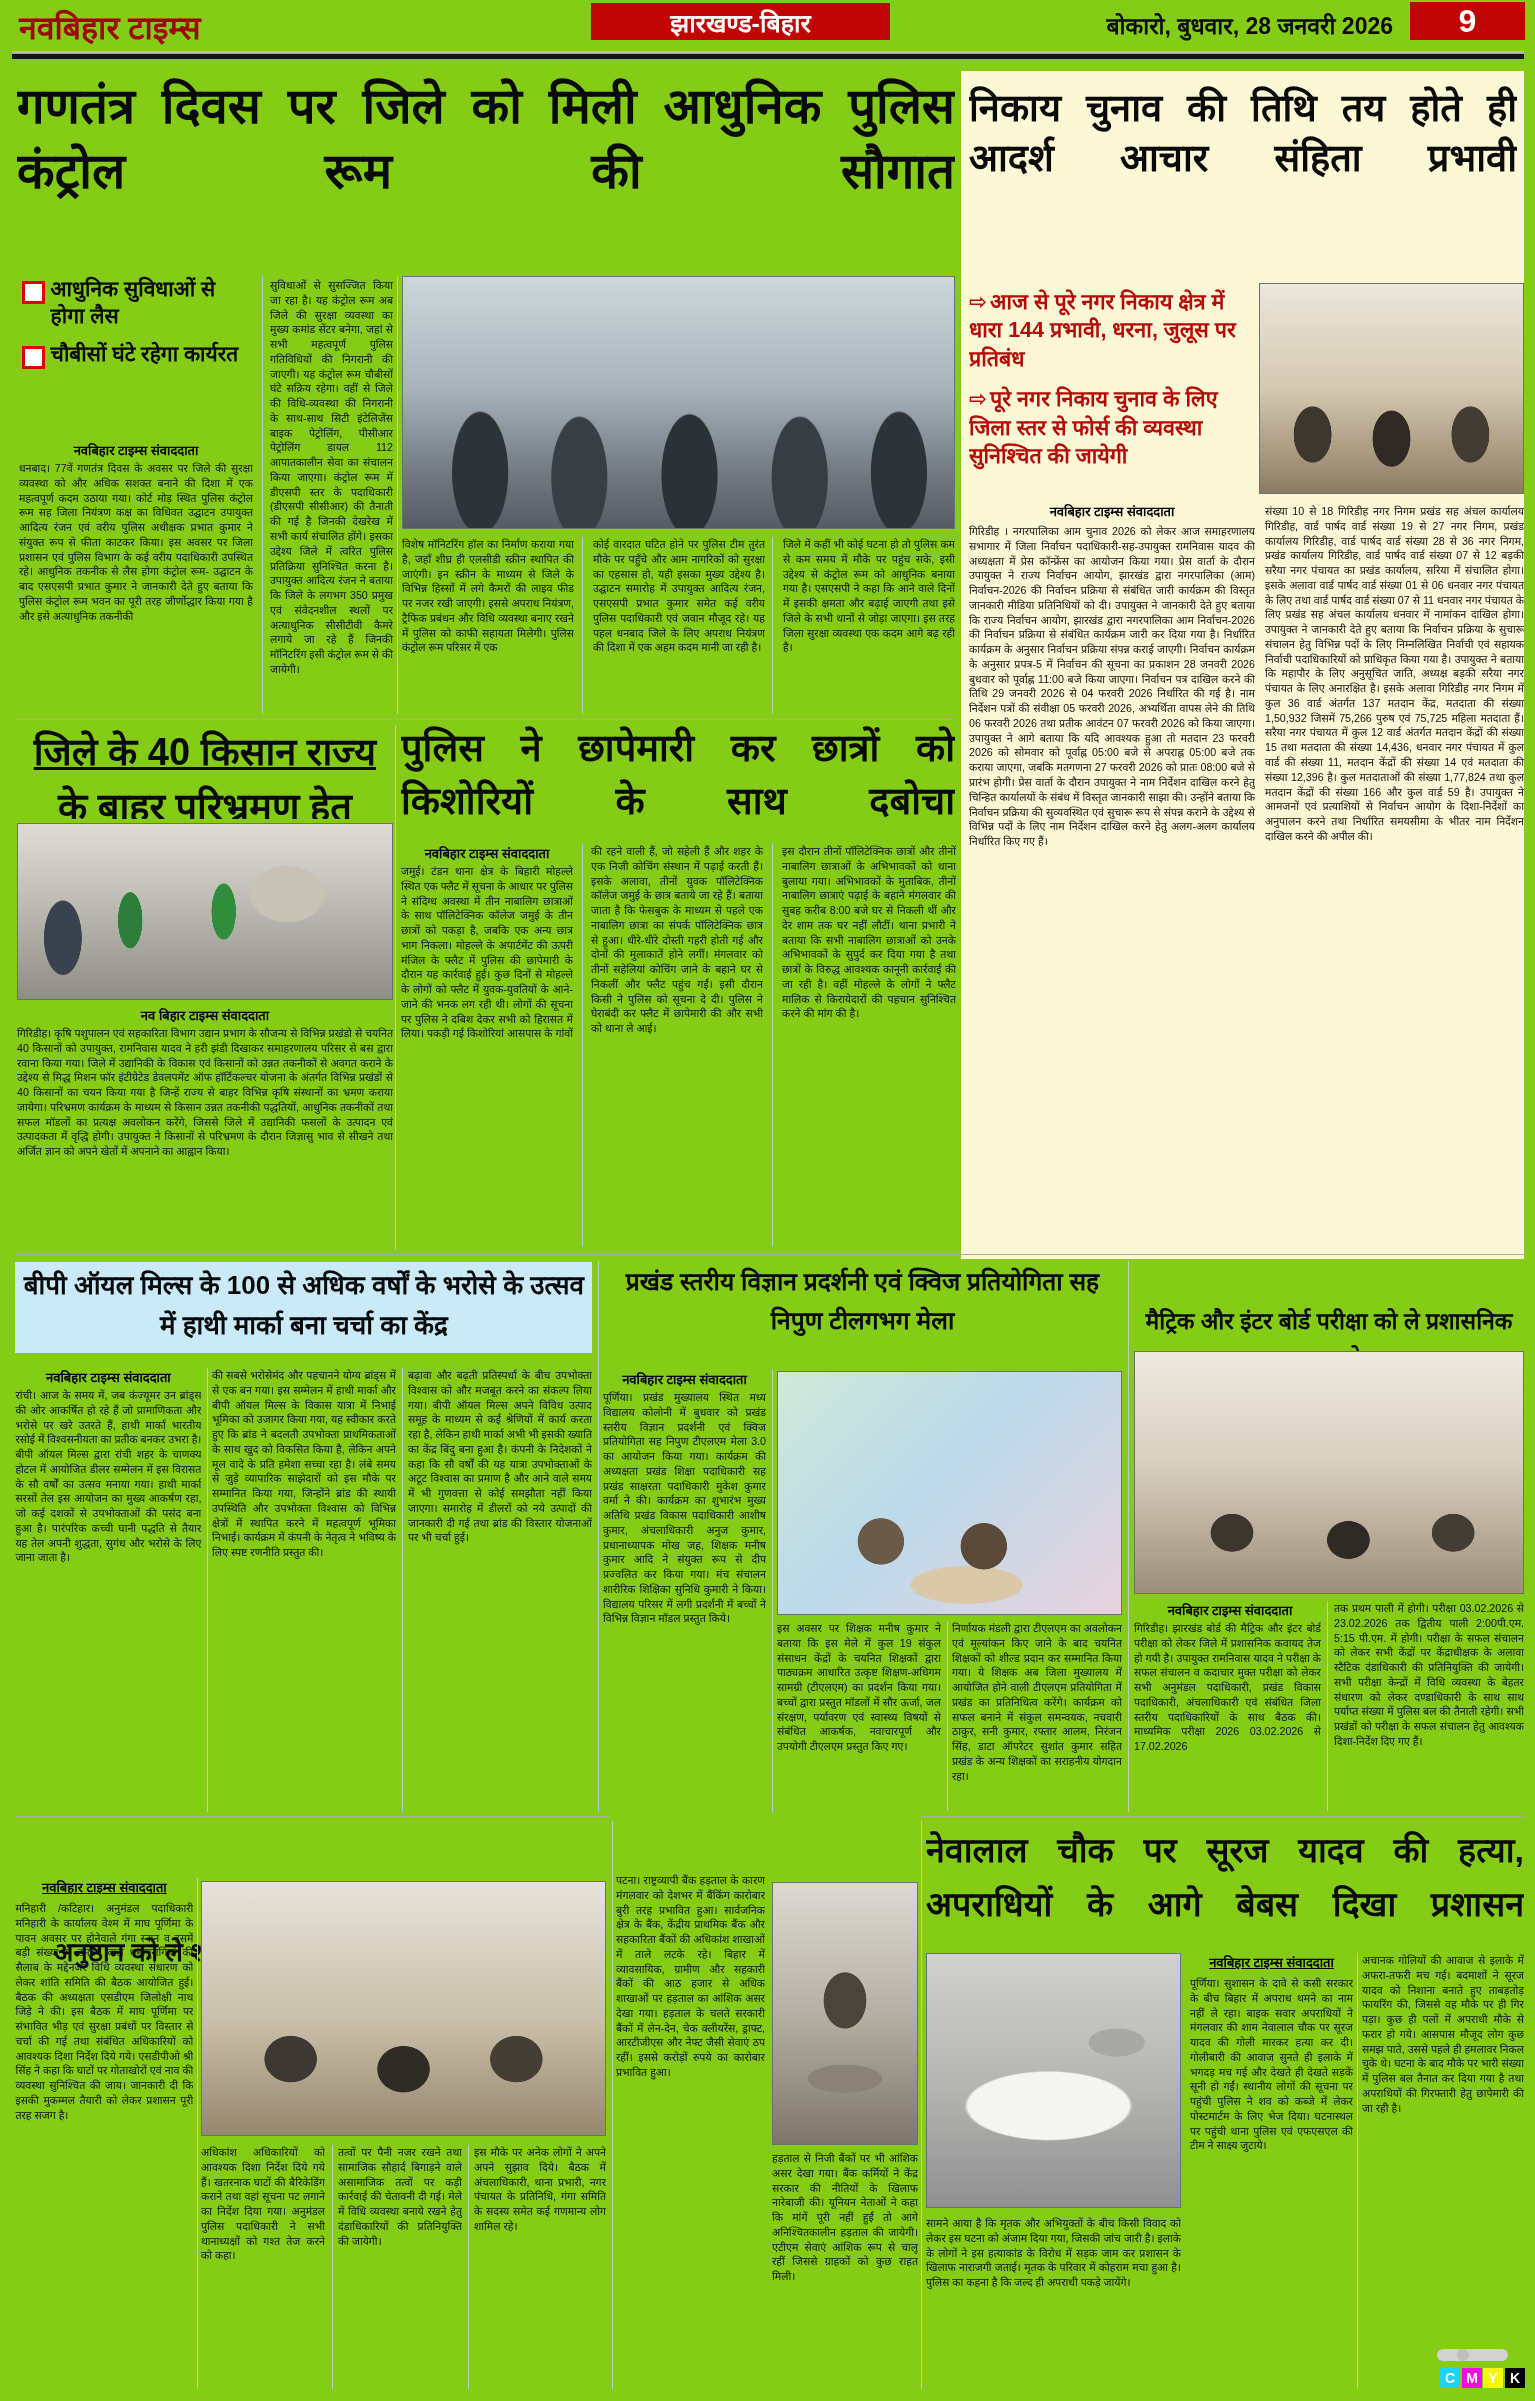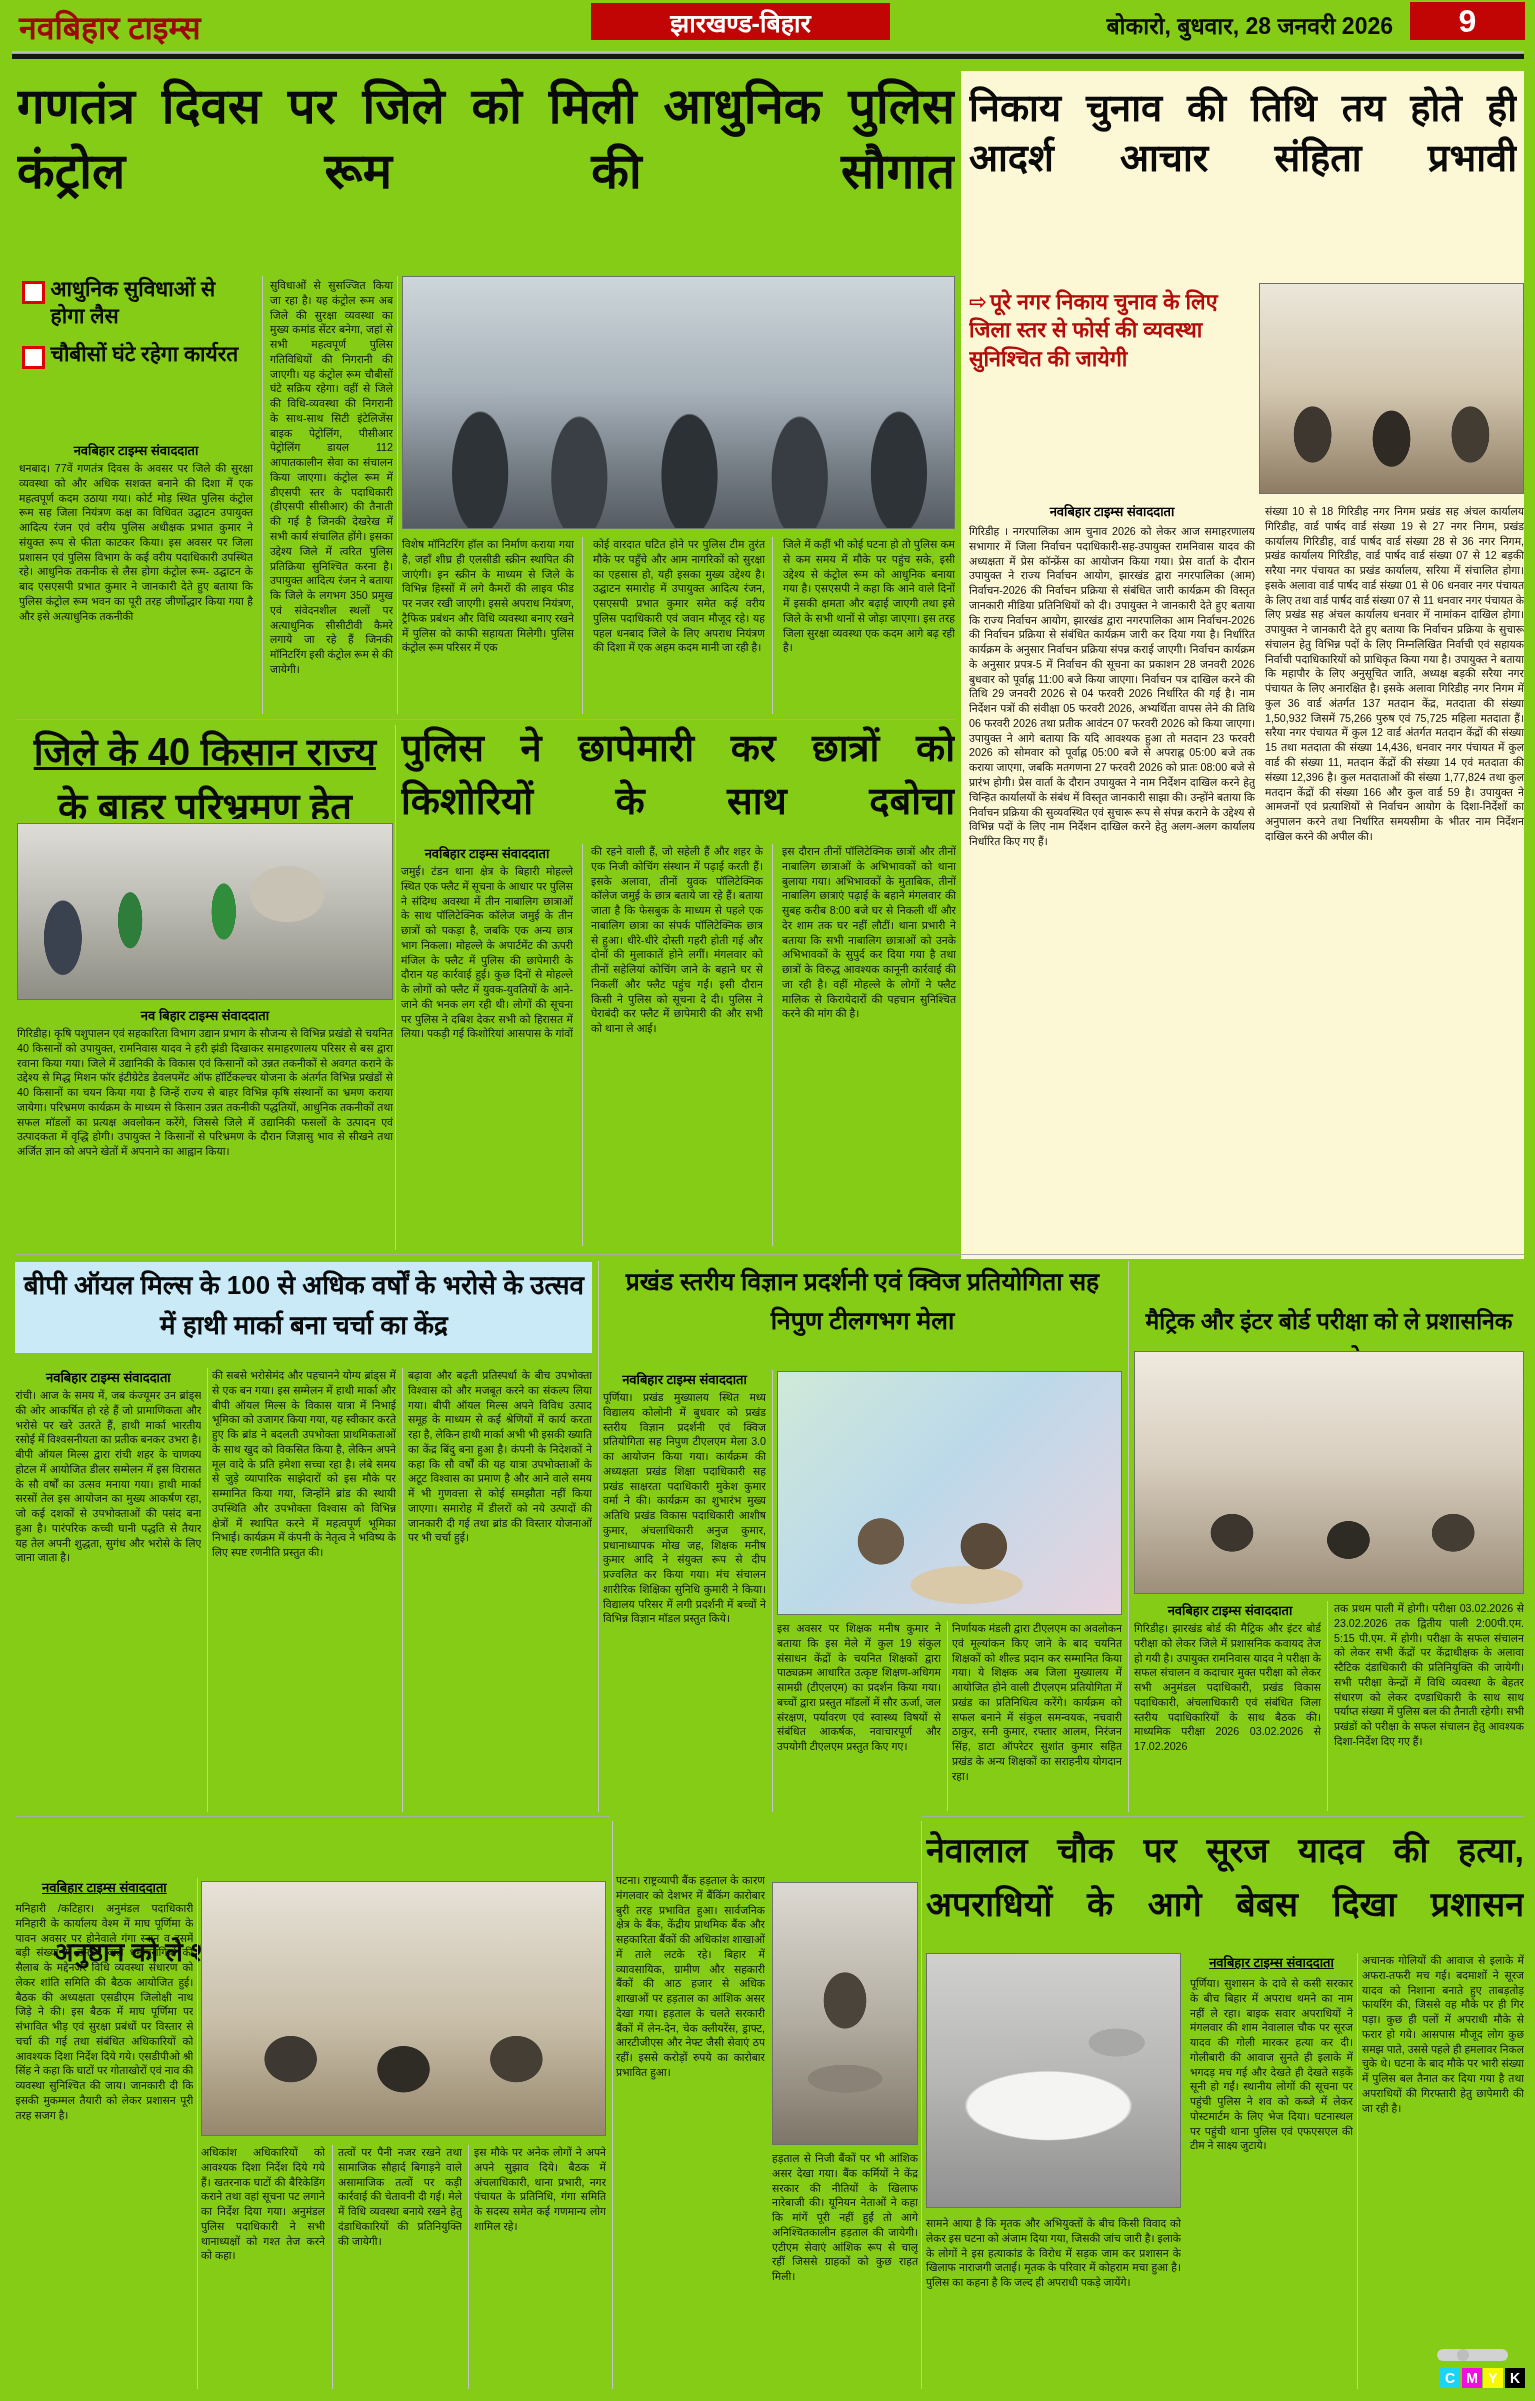--- a/index.html
+++ b/index.html
@@ -73,20 +73,23 @@
   <div class="abs bt" style="left:783px;top:537px;width:172px;height:177px;">जिले में कहीं भी कोई घटना हो तो पुलिस कम से कम समय में मौके पर पहुंच सके, इसी उद्देश्य से कंट्रोल रूम को आधुनिक बनाया गया है। एसएसपी ने कहा कि आने वाले दिनों में इसकी क्षमता और बढ़ाई जाएगी तथा इसे जिले के सभी थानों से जोड़ा जाएगा। इस तरह जिला सुरक्षा व्यवस्था एक कदम आगे बढ़ रही है।</div>
 
   <div class="hline" style="left:15.4px;top:719px;width:940px;background:#aaaaaa;"></div>
 
   <div class="abs" style="left:961px;top:71px;width:563px;height:1188px;background:#fcf7d4;"></div>
 
   <div class="abs headline hl-j" style="left:969px;top:83px;width:548px;height:192px;font-size:38px;line-height:1.32;overflow:hidden;">निकाय चुनाव की तिथि तय होते ही आदर्श आचार संहिता प्रभावी</div>
 
   <div class="abs" style="left:969px;top:288px;width:286px;height:209px;overflow:hidden;">
     <div class="arrow-item">
+      <span class="arrow-glyph">⇨</span><span>आज से पूरे नगर निकाय क्षेत्र में धारा 144 प्रभावी, धरना, जुलूस पर प्रतिबंध</span>
+    </div>
+    <div class="arrow-item">
       <span class="arrow-glyph">⇨</span><span>पूरे नगर निकाय चुनाव के लिए जिला स्तर से फोर्स की व्यवस्था सुनिश्चित की जायेगी</span>
     </div>
   </div>
 
   <div class="abs photo" style="left:1259px;top:283px;width:265px;height:211px;
               background:
                 radial-gradient(ellipse 31px 46px at 20% 72%, #3d3730 0 60%, transparent 62%),
                 radial-gradient(ellipse 31px 46px at 50% 74%, #2f2a24 0 60%, transparent 62%),
                 radial-gradient(ellipse 31px 46px at 80% 72%, #433c33 0 60%, transparent 62%),
                 linear-gradient(180deg,#ece7db 0%,#d4c8b0 50%,#8d7c63 100%);"></div>

